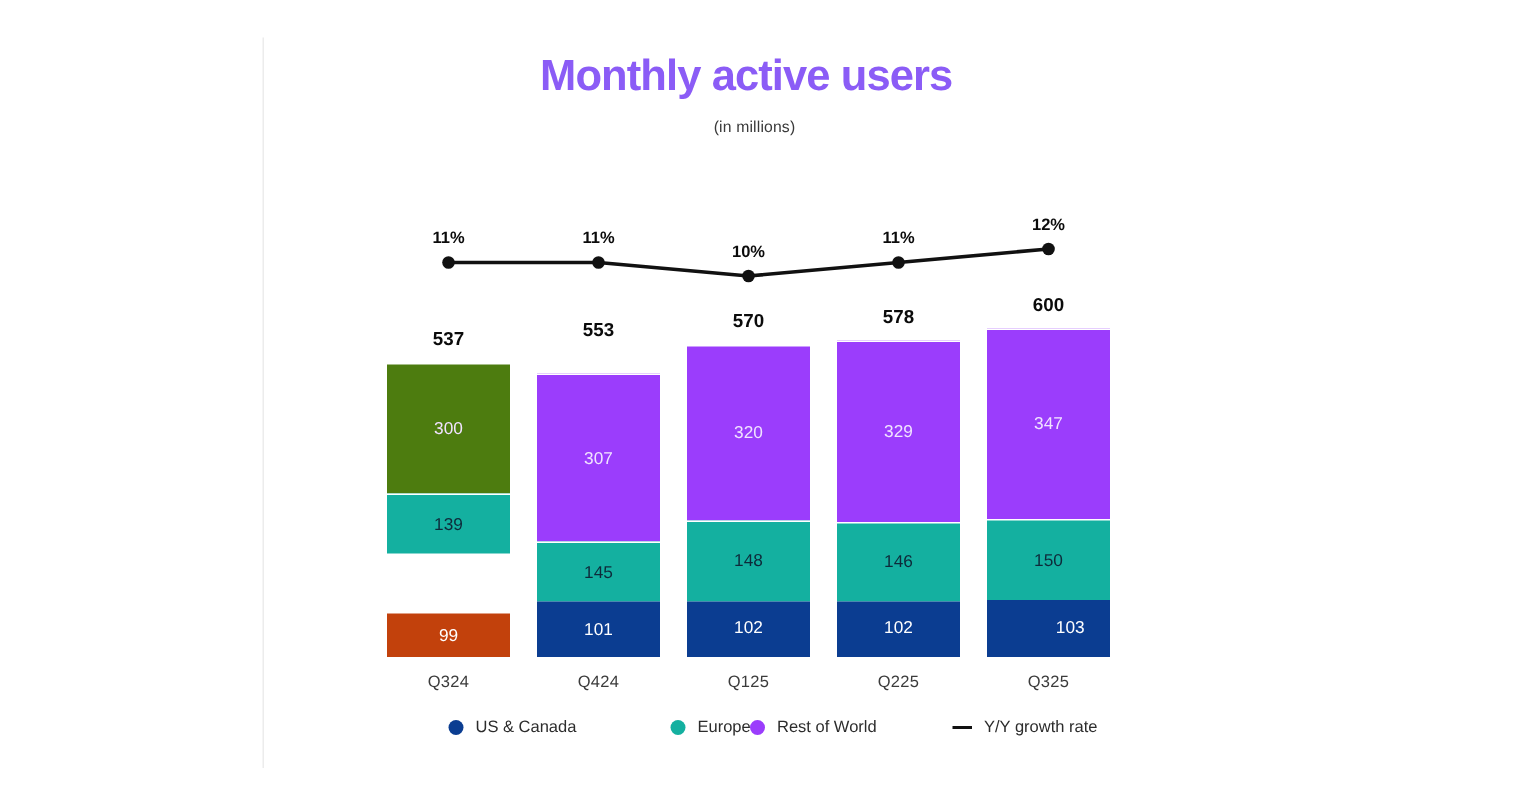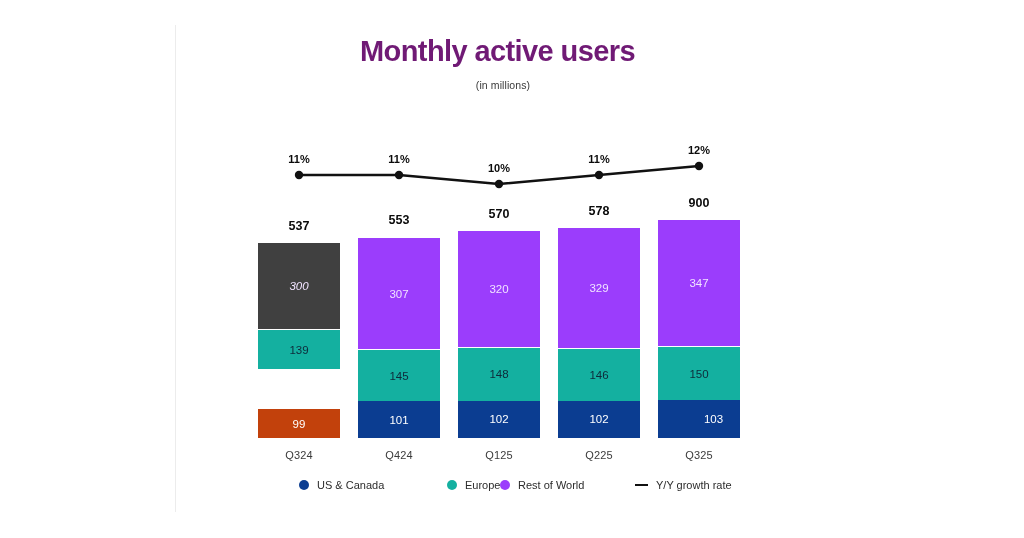--- a/index.html
+++ b/index.html
@@ -37,21 +37,21 @@
   #header {
     position: absolute;
     left: 175px;
     top: 36px;
     width: 645px;
     text-align: center;
   }
   #chart-title {
     font-size: 29px;
     font-weight: 800;
-    color: #701a75;
+    color: #8b5cf6;
     letter-spacing: -0.6px;
     line-height: 1.1;
     margin: 0;
   }
   #chart-subtitle {
     font-size: 10.5px;
     color: #3a3a3a;
     margin-top: 11px;
     letter-spacing: 0.1px;
     padding-left: 11px;
@@ -182,29 +182,29 @@
       <div class="growth-label" style="left: 599px; top: 153px;">11%</div>
       <div class="growth-label" style="left: 699px; top: 144px;">12%</div>
     </div>
 
   <div id="bars">
       <div class="bar-group" style="left: 258px;">
         <div class="bar-total" style="bottom: 205.005px;">537</div>
         <div class="bar-stack" style="height: 196.005px;">
           <div class="seg seg-us" style="height: 36.135px; background: #c2410c; border-top: none; margin-top: 40px;">99</div>
           <div class="seg seg-eu" style="height: 50.735px; background: rgb(20, 176, 160);">139</div>
-          <div class="seg seg-row" style="height: 109.5px; background: #404040; font-style: italic;">300</div>
+          <div class="seg seg-row" style="height: 109.5px; background: #4d7c0f;">300</div>
         </div>
         <div class="cat-label">Q324</div>
       </div>
       <div class="bar-group" style="left: 358px;">
         <div class="bar-total" style="bottom: 210.845px;">553</div>
         <div class="bar-stack" style="height: 201.845px;">
           <div class="seg seg-us" style="height: 36.865px; background: rgb(11, 61, 145); border-top: none;">101</div>
-          <div class="seg seg-eu" style="height: 52px; background: rgb(20, 176, 160);">145</div>
+          <div class="seg seg-eu" style="height: 40px; background: rgb(20, 176, 160);">145</div>
           <div class="seg seg-row" style="height: 112.055px; background: rgb(155, 61, 252);">307</div>
         </div>
         <div class="cat-label">Q424</div>
       </div>
       <div class="bar-group" style="left: 458px;">
         <div class="bar-total" style="bottom: 217.05px;">570</div>
         <div class="bar-stack" style="height: 208.05px;">
           <div class="seg seg-us" style="height: 37.23px; background: rgb(11, 61, 145); border-top: none;">102</div>
           <div class="seg seg-eu" style="height: 54.02px; background: rgb(20, 176, 160);">148</div>
           <div class="seg seg-row" style="height: 116.8px; background: rgb(155, 61, 252);">320</div>
@@ -214,21 +214,21 @@
       <div class="bar-group" style="left: 558px;">
         <div class="bar-total" style="bottom: 219.97px;">578</div>
         <div class="bar-stack" style="height: 210.97px;">
           <div class="seg seg-us" style="height: 37.23px; background: rgb(11, 61, 145); border-top: none;">102</div>
           <div class="seg seg-eu" style="height: 53.29px; background: rgb(20, 176, 160);">146</div>
           <div class="seg seg-row" style="height: 120.085px; background: rgb(155, 61, 252);">329</div>
         </div>
         <div class="cat-label">Q225</div>
       </div>
       <div class="bar-group" style="left: 658px;">
-        <div class="bar-total" style="bottom: 228px;">900</div>
+        <div class="bar-total" style="bottom: 228px;">600</div>
         <div class="bar-stack" style="height: 219px;">
           <div class="seg seg-us" style="height: 37.595px; background: rgb(11, 61, 145); border-top: none; padding-left: 29px;">103</div>
           <div class="seg seg-eu" style="height: 54.75px; background: rgb(20, 176, 160);">150</div>
           <div class="seg seg-row" style="height: 126.655px; background: rgb(155, 61, 252);">347</div>
         </div>
         <div class="cat-label">Q325</div>
       </div>
     </div>
 
   <div id="legend">

